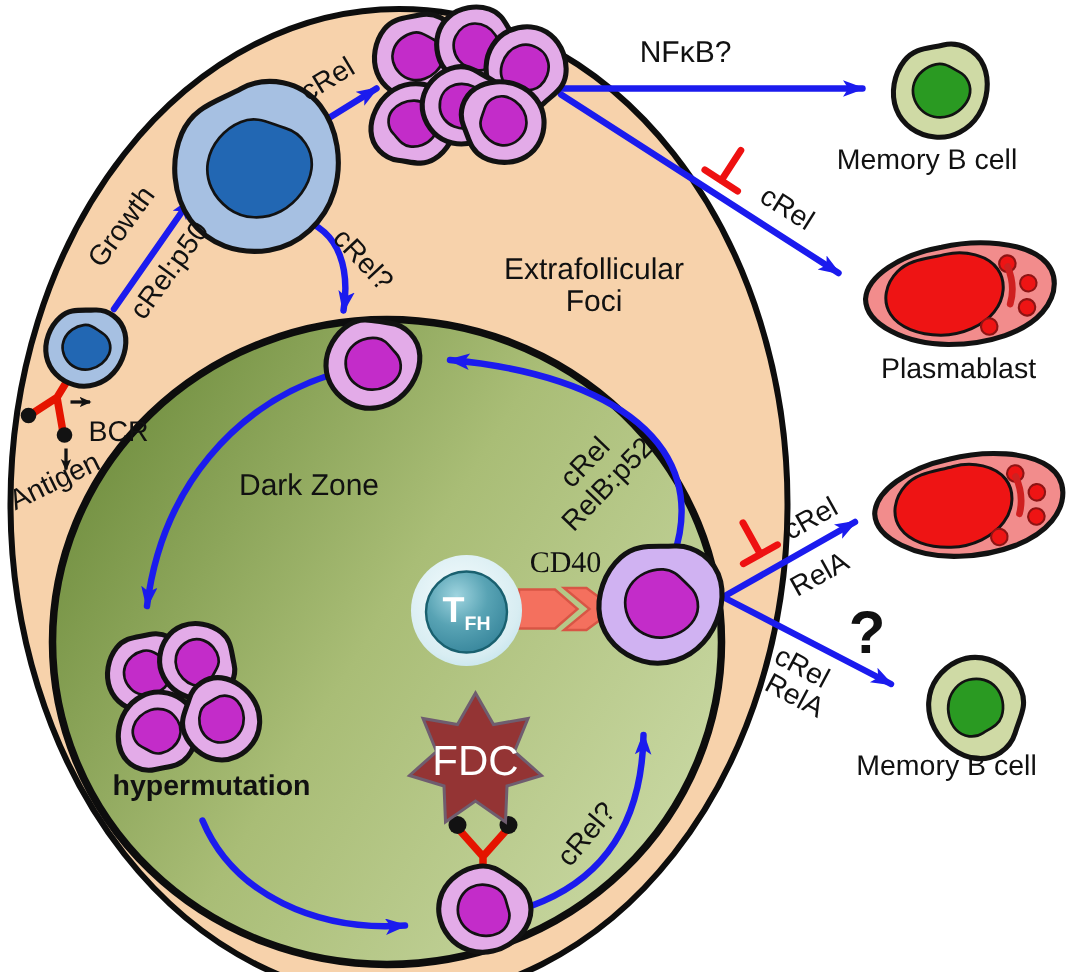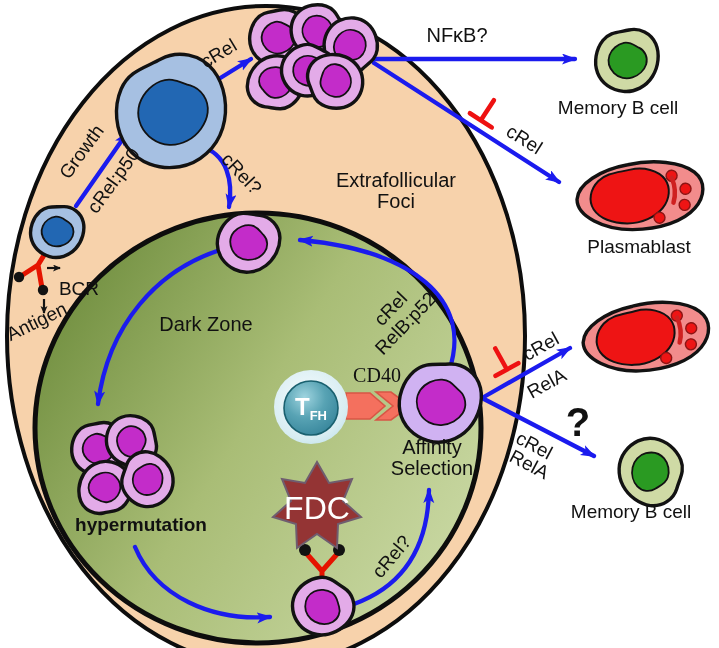--- a/index.html
+++ b/index.html
@@ -191,25 +191,21 @@
 <div class="lbl" style="left:241px;top:174px;transform:translate(-50%,-50%) rotate(47deg);">cRel?</div>
 <div class="lbl big" style="left:170px;top:325px;margin-left:36px;">Dark Zone</div>
 <div class="lbl two" style="left:398px;top:316px;transform:translate(-50%,-50%) rotate(-46deg);">
   <span>cRel</span><br>
   <span>RelB:p52</span>
 </div>
 <div class="lbl big" style="left:377px;top:376px;font-family:Liberation Serif, serif;">CD40</div>
 <div class="lbl" style="left:311px;top:409px;color:#ffffff;font-weight:bold;">
   <span style="font-size:24px;">T</span><span style="font-size:13px;vertical-align:-5px;">FH</span>
 </div>
-<div class="lbl big two" style="left:432px;top:458px;">
-  <span>Affinity</span><br>
-  <span>Selection</span>
-</div>
-<div class="lbl" style="left:317px;top:508px;color:#ffffff;font-size:32px;text-align:center;">FDC</div>
+<div class="lbl" style="left:317px;top:508px;color:#ffffff;font-size:28px;text-align:center;">FDC</div>
 <div class="lbl" style="left:141px;top:525px;font-weight:bold;">hypermutation</div>
 <div class="lbl" style="left:392px;top:557px;transform:translate(-50%,-50%) rotate(-50deg);">cRel?</div>
 <div class="lbl" style="left:79px;top:267px;margin-top:22px;">BCR</div>
 <div class="lbl" style="left:37px;top:322px;transform:translate(-50%,-50%) rotate(-26deg);">Antigen</div>
 <div class="lbl" style="left:541px;top:347px;transform:translate(-50%,-50%) rotate(-29deg);">cRel</div>
 <div class="lbl" style="left:547px;top:384px;transform:translate(-50%,-50%) rotate(-29deg);">RelA</div>
 <div class="lbl" style="left:578px;top:423px;font-size:40px;font-weight:bold;">?</div>
 <div class="lbl" style="left:534px;top:446px;transform:translate(-50%,-50%) rotate(28deg);">cRel</div>
 <div class="lbl" style="left:529px;top:465px;transform:translate(-50%,-50%) rotate(28deg);">RelA</div>
 <div class="lbl" style="left:631px;top:512px;">Memory B cell</div>

